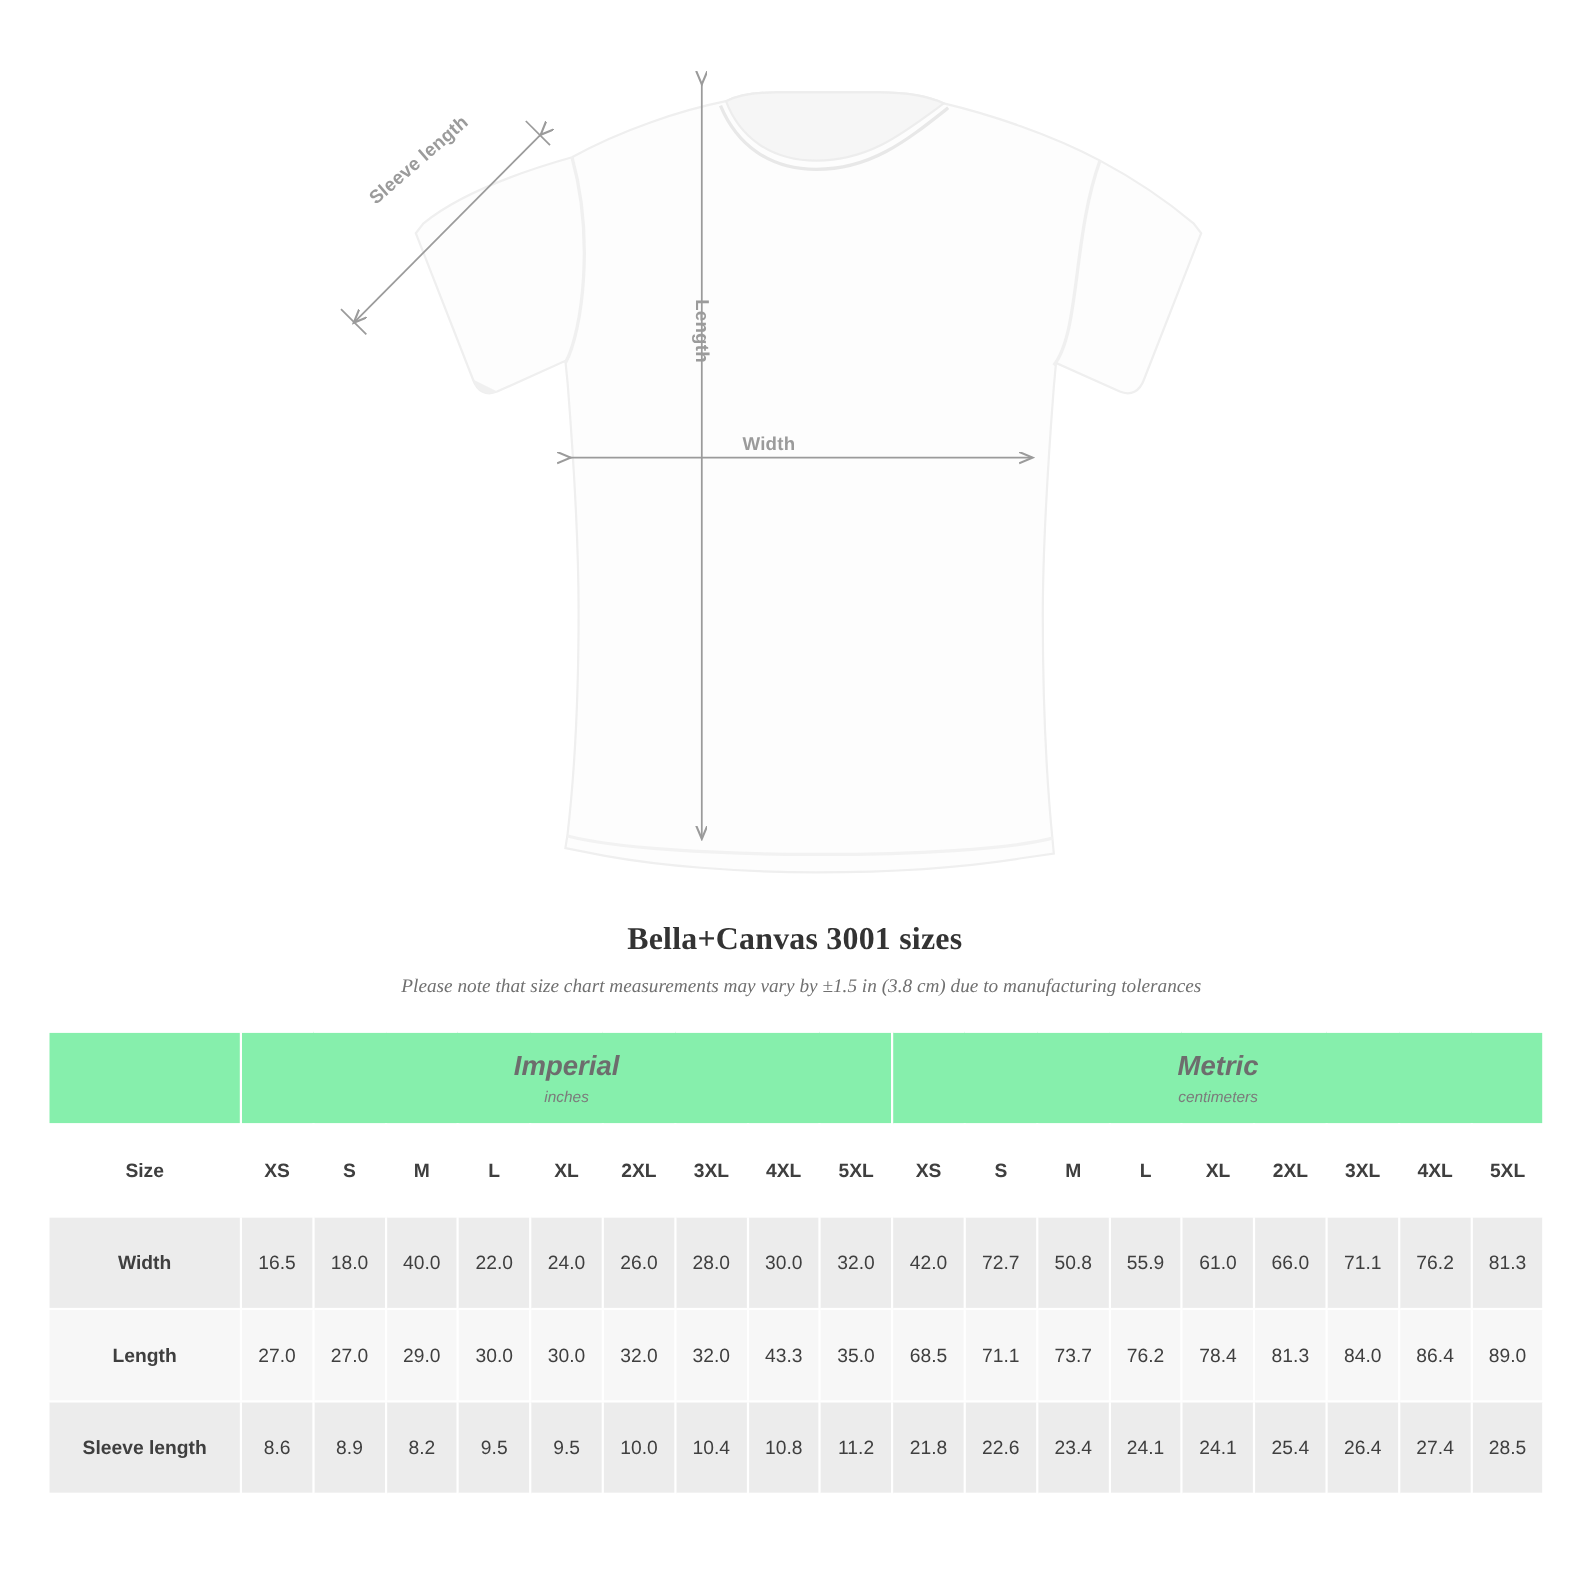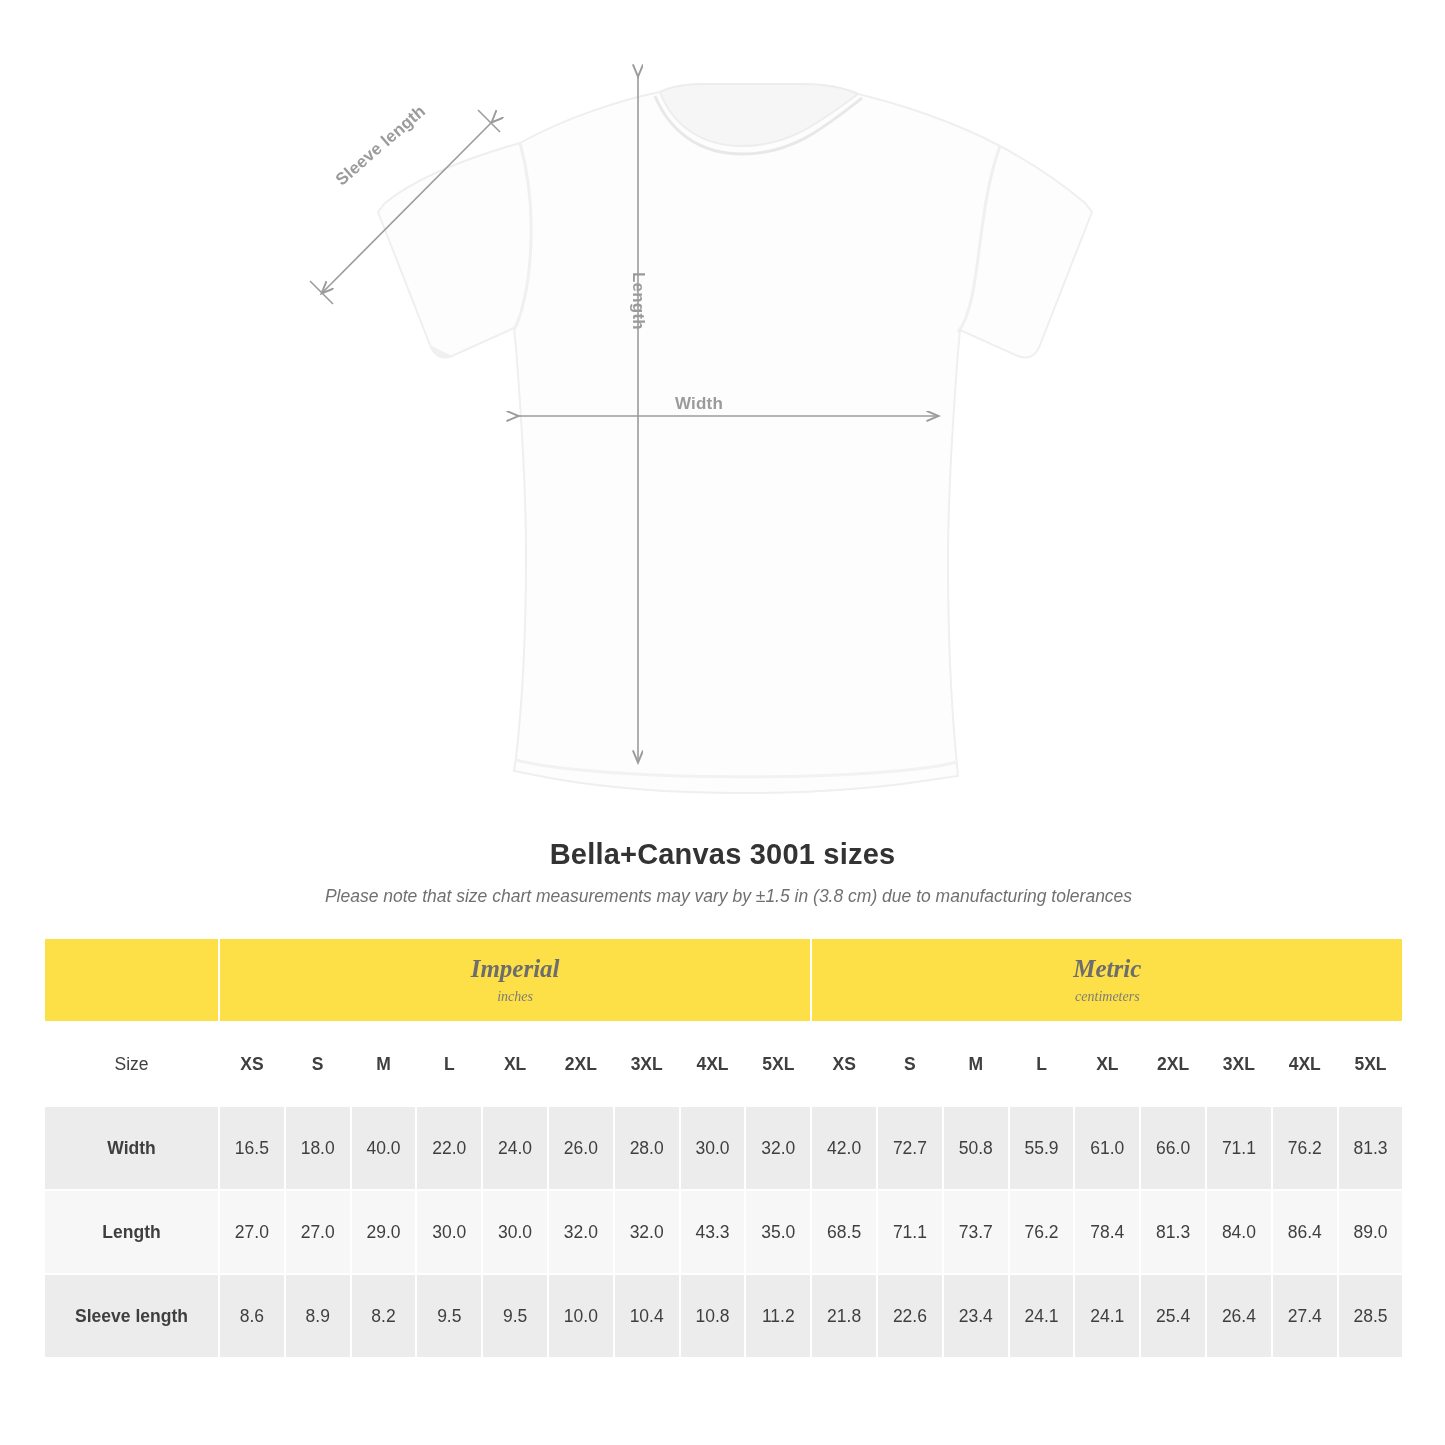--- a/index.html
+++ b/index.html
@@ -49,20 +49,21 @@
   }
   #label-width {
     left: 675px;
     top: 394px;
   }
 
   
   .title-block {
     text-align: center;
     margin-top: 8px;
+    font-family: Liberation Serif, serif;
   }
   .chart-title {
     font-size: 29px;
     font-weight: bold;
     color: #333333;
     letter-spacing: 0.2px;
   }
   .chart-note {
     margin-top: 15px;
     font-size: 17.5px;
@@ -87,45 +88,44 @@
     font-size: 17.5px;
     color: #3f3f3f;
     padding: 0;
     height: 84px;
     vertical-align: middle;
   }
   .row-band-a td { background: #ececec; }
   .row-band-b td { background: #f7f7f7; }
 
   .sys-head td {
-    background: #fde047;
+    background: #86efac;
     height: 118px;
     border: none;
-    font-family: Liberation Serif, serif;
   }
   .sys-name {
     font-size: 25px;
     font-style: italic;
     font-weight: bold;
     color: #6d6d6d;
     line-height: 1.15;
   }
   .sys-unit {
     font-size: 14px;
     font-style: italic;
     color: #7b7b7b;
     margin-top: 6px;
   }
   .row-head {
     font-weight: bold;
     color: #3a3a3a;
     font-size: 18px;
   }
   th.size-col-label {
-    font-weight: normal;
+    font-weight: bold;
     font-size: 18px;
     color: #3a3a3a;
   }
   th.size-head {
     font-weight: bold;
     font-size: 18px;
     color: #3a3a3a;
     margin-top: 48px;
   }
   col.label-col { width: 175px; }

